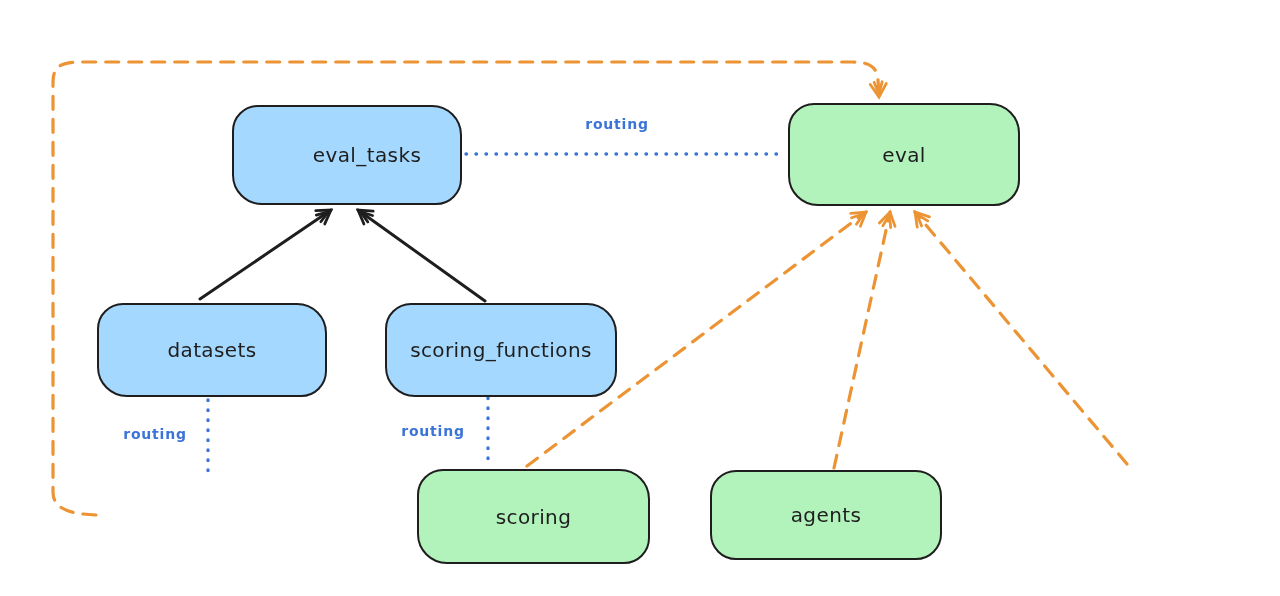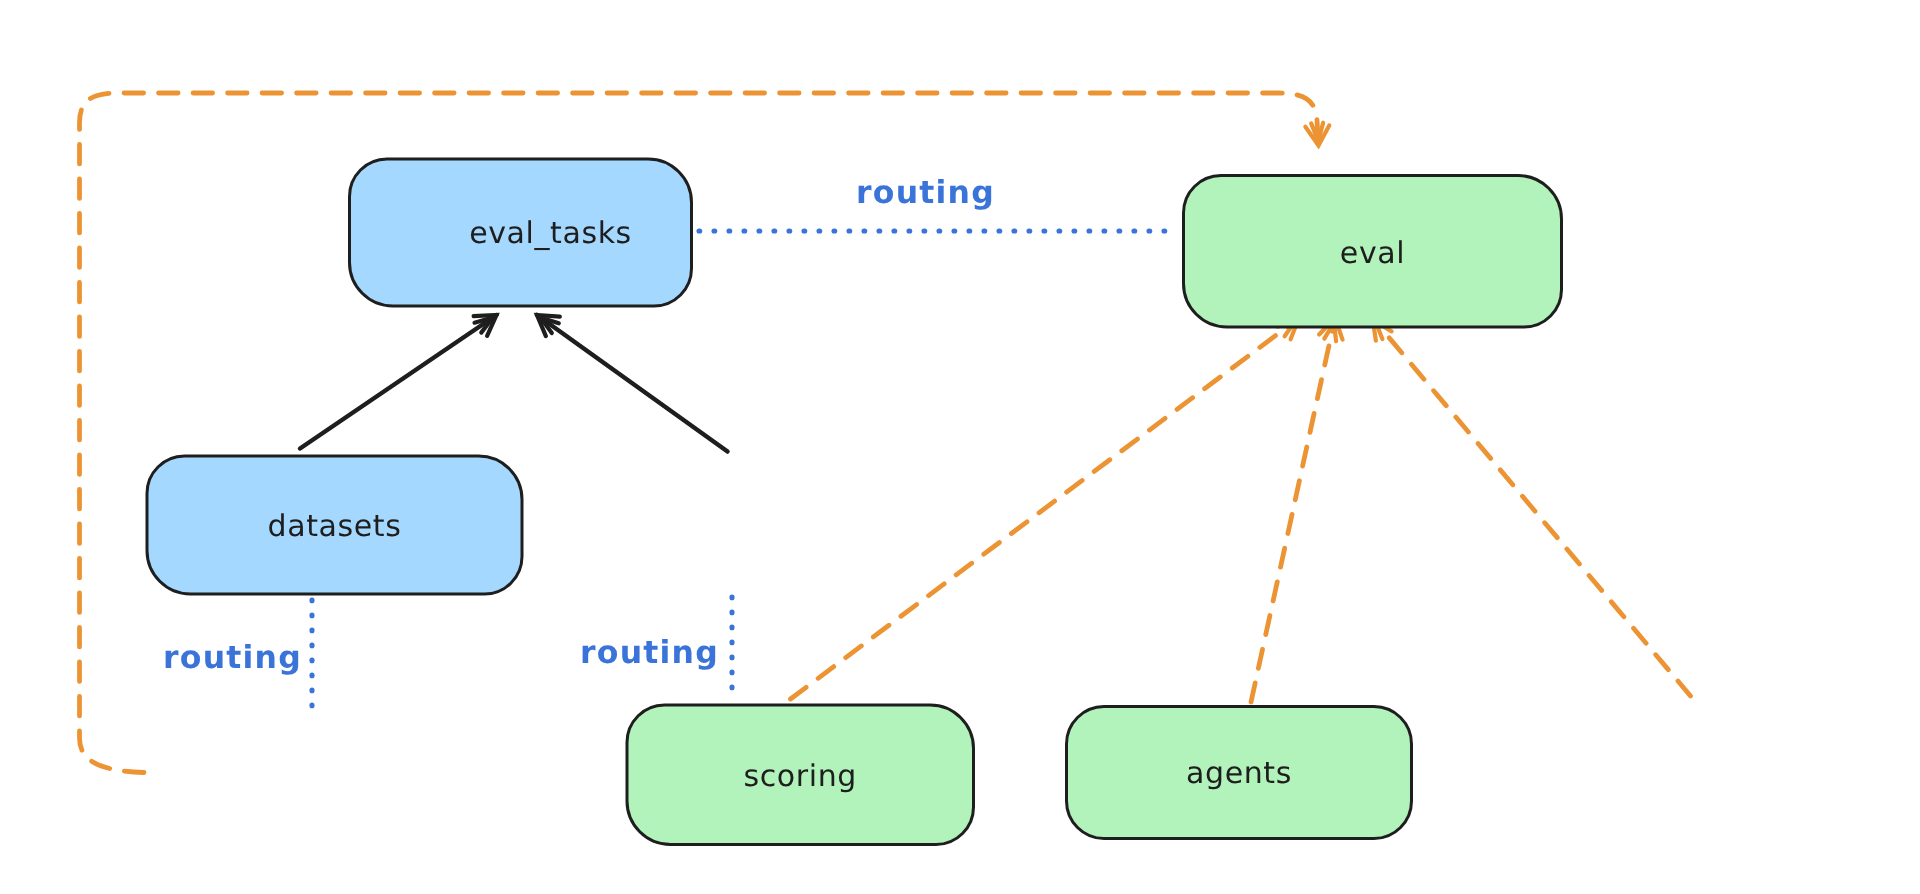--- a/index.html
+++ b/index.html
@@ -22,21 +22,21 @@
   .arrowhead-orange{stroke:var(--orange);stroke-width:2.8;fill:none;stroke-linecap:round;}
   .node{
     position:absolute;display:flex;align-items:center;justify-content:center;
     border:2.6px solid var(--border);color:var(--border);
     font-size:20px;letter-spacing:0.4px;box-sizing:border-box;
     border-radius:26px 30px 26px 30px;
   }
   .node.blue{background:var(--node-blue);}
   .node.green{background:var(--node-green);}
   .edge-label{
-    position:absolute;color:var(--routing-blue);font-size:21px;font-weight:bold;
+    position:absolute;color:var(--routing-blue);font-size:14px;font-weight:bold;
     letter-spacing:0.8px;text-align:center;
   }
 </style>
 </head>
 <body>
 
 <div class="stage">
 
   <svg class="edges-layer" width="1280" height="596" viewBox="0 0 1280 596" xmlns="http://www.w3.org/2000/svg">
     <defs>
@@ -60,28 +60,31 @@
     <path class="edge-orange-dashed" marker-end="url(#arrow-orange)" d="M 96 515 C 70 514 53 509 53 492 L 53 82 C 53 66 62 62 80 62 L 852 62 C 870 62 877 67 878 80 L 879 97"></path>
     <path class="edge-orange-dashed" marker-end="url(#arrow-orange)" d="M 527 466 L 866 212"></path>
     <path class="edge-orange-dashed" marker-end="url(#arrow-orange)" d="M 834 468 L 890 212"></path>
     <path class="edge-orange-dashed" marker-end="url(#arrow-orange)" d="M 1127 464 L 915 212"></path>
   </svg>
 
   <div class="node blue" style="left:232px;top:105px;width:230px;height:100px;padding-left:40px;">
     <span>eval_tasks</span>
   </div>
 
-  <div class="node green" style="left:788px;top:116px;width:254px;height:103px;text-align:right;">
+  <div class="node green" style="left:788px;top:103px;width:232px;height:103px;text-align:right;">
     <span>eval</span>
   </div>
 
-  <div class="node blue" style="left:97px;top:303px;width:252px;height:94px;">
+  <div class="node blue" style="left:97px;top:303px;width:230px;height:94px;">
     <span>datasets</span>
   </div>
 
+  <div class="node blue" style="left:385px;top:303px;width:232px;height:94px;">
+    <span>scoring_functions</span>
+  </div>
 
 
   <div class="node green" style="left:385px;top:469px;width:233px;height:95px;margin-left:32px;">
     <span>scoring</span>
   </div>
 
   <div class="node green" style="left:710px;top:470px;width:232px;height:90px;border-radius:26px;">
     <span>agents</span>
   </div>
 

